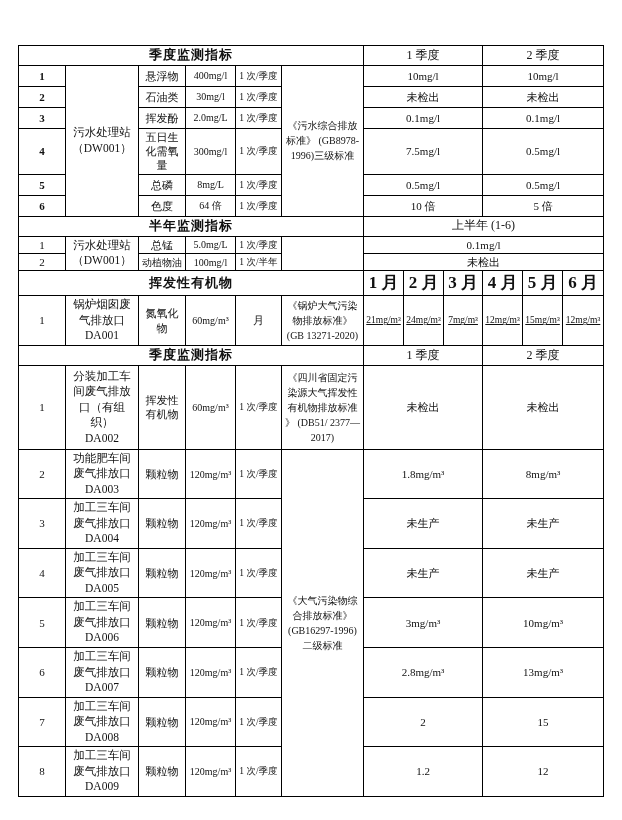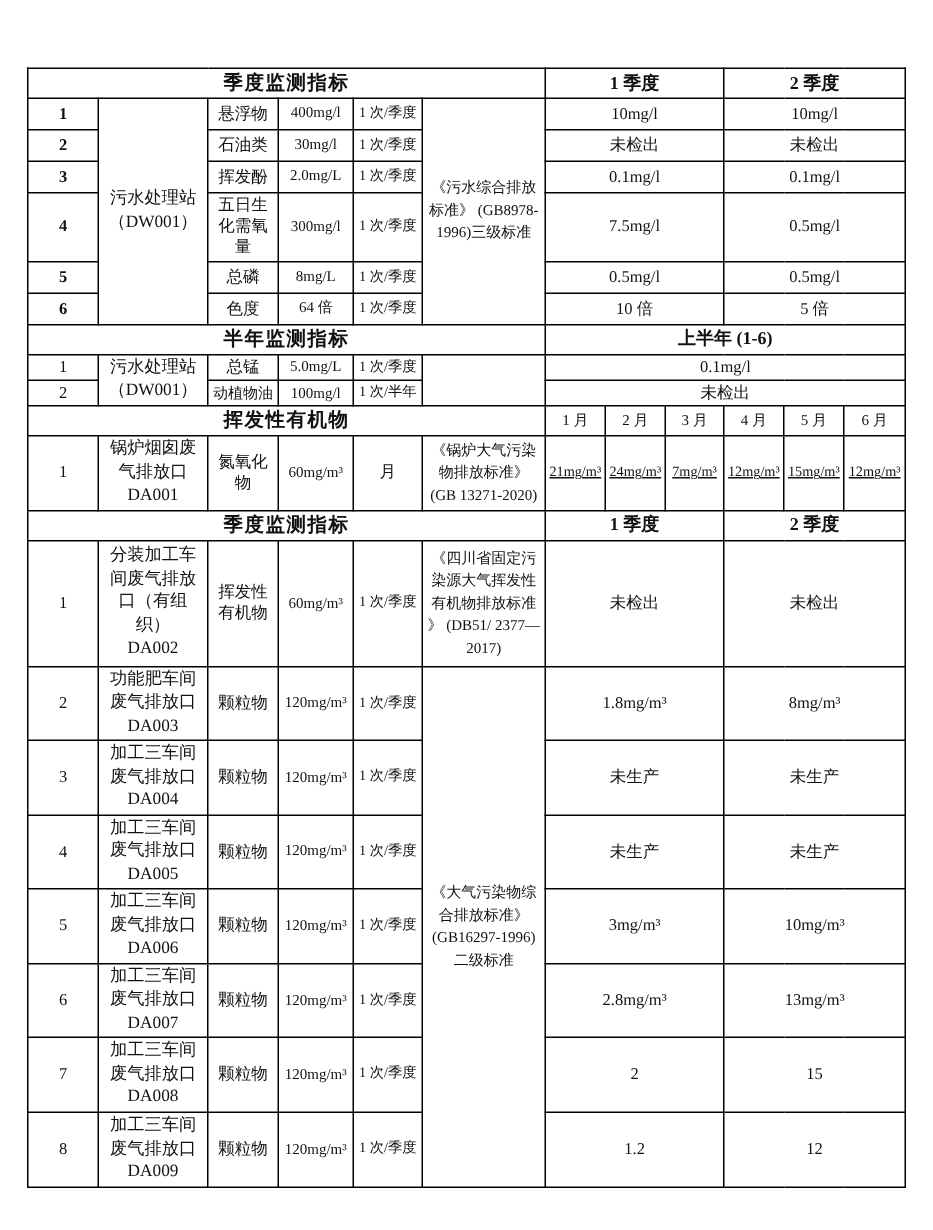--- a/index.html
+++ b/index.html
@@ -10,28 +10,28 @@
   }
   .doc{padding:45px 0 8px 18px;border-radius:19px;}
   table{border-collapse:collapse;table-layout:fixed;width:586px;}
   td{
     border:1px solid #000;
     text-align:center;vertical-align:middle;
     padding:1px 2px;font-size:11px;line-height:1.3;
     overflow:hidden;word-break:break-word;
   }
   .sec-h{font-weight:bold;font-size:13px;letter-spacing:1px;}
-  .qh{font-weight:bold;font-size:12px;}
+  .qh{font-weight:normal;font-size:12px;}
   .bold{font-weight:bold;}
   .outlet{font-weight:normal;font-size:11.5px;line-height:1.35;}
   .outlet span{display:block;}
   .std{font-size:10px;line-height:1.5;padding:1px 1px;}
   .freq{font-size:9.5px;padding:1px 0;}
   .lim{font-size:10px;padding:1px 1px;}
-  .mh{font-weight:normal;font-size:10px;padding:1px 0;}
+  .mh{font-weight:bold;font-size:17px;padding:1px 0;}
   .mval{font-size:9.5px;padding:1px 0;text-decoration:underline;}
   .val{font-size:11px;font-family:Liberation Serif, serif;}
 </style>
 </head>
 <body>
 
 <div class="doc">
 <table>
   <colgroup>
     <col style="width:47px">

